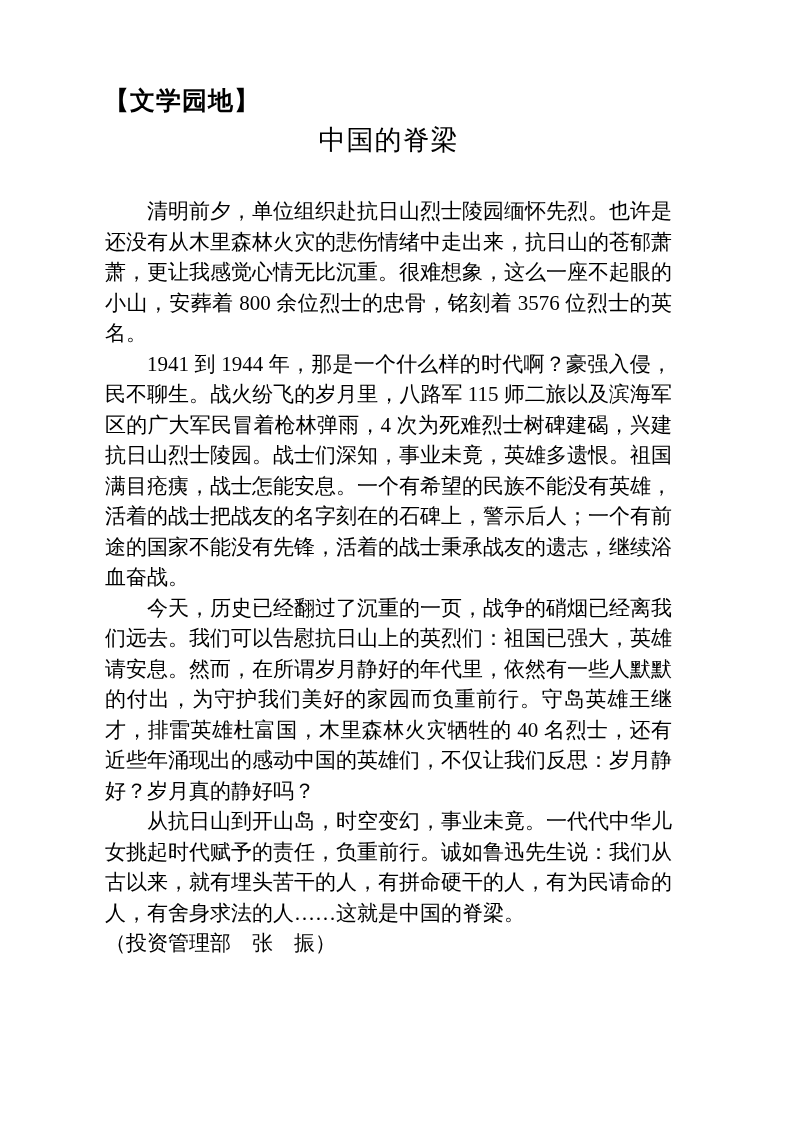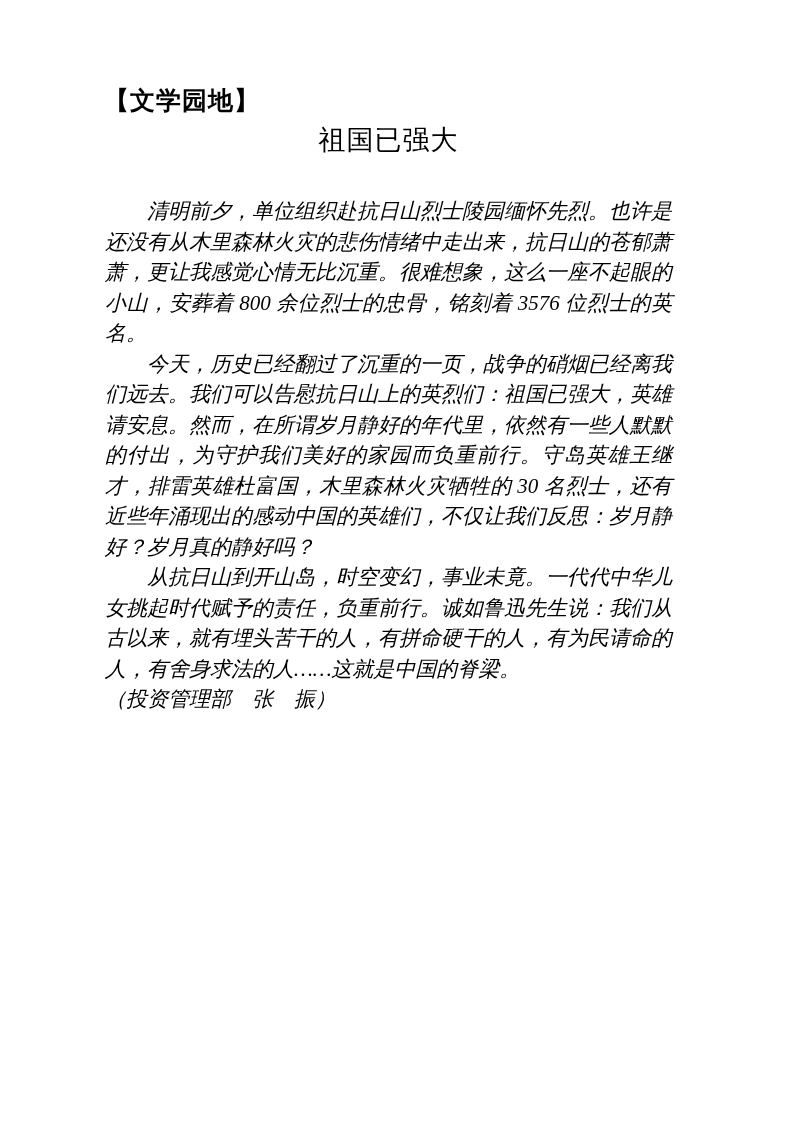--- a/index.html
+++ b/index.html
@@ -44,21 +44,20 @@
     top: 196px;
     width: 567px;
     font-size: 21px;
     line-height: 30.5px;
     text-align: justify;
     font-family: "Liberation Serif", "DejaVu Serif", serif;
   }
   .article-body p {
     margin: 0;
     text-indent: 2em;
-    font-style: italic;
   }
   .byline {
     text-indent: 0 !important;
     text-align: left;
     padding-right: 4px;
   }
   .page-number {
     position: absolute;
     left: 0;
     right: 0;
@@ -68,23 +67,24 @@
     font-family: "Liberation Serif", "DejaVu Serif", serif;
   }
 </style>
 </head>
 <body>
 
 <div class="page">
 
   <div class="section-header">【文学园地】</div>
 
-  <h1 class="article-title">祖国已强大</h1>
+  <h1 class="article-title">中国的脊梁</h1>
 
   <div class="article-body">
     <p>清明前夕，单位组织赴抗日山烈士陵园缅怀先烈。也许是还没有从木里森林火灾的悲伤情绪中走出来，抗日山的苍郁萧萧，更让我感觉心情无比沉重。很难想象，这么一座不起眼的小山，安葬着 800 余位烈士的忠骨，铭刻着 3576 位烈士的英名。</p>
-    <p>今天，历史已经翻过了沉重的一页，战争的硝烟已经离我们远去。我们可以告慰抗日山上的英烈们：祖国已强大，英雄请安息。然而，在所谓岁月静好的年代里，依然有一些人默默的付出，为守护我们美好的家园而负重前行。守岛英雄王继才，排雷英雄杜富国，木里森林火灾牺牲的 30 名烈士，还有近些年涌现出的感动中国的英雄们，不仅让我们反思：岁月静好？岁月真的静好吗？</p>
+    <p>1941 到 1944 年，那是一个什么样的时代啊？豪强入侵，民不聊生。战火纷飞的岁月里，八路军 115 师二旅以及滨海军区的广大军民冒着枪林弹雨，4 次为死难烈士树碑建碣，兴建抗日山烈士陵园。战士们深知，事业未竟，英雄多遗恨。祖国满目疮痍，战士怎能安息。一个有希望的民族不能没有英雄，活着的战士把战友的名字刻在的石碑上，警示后人；一个有前途的国家不能没有先锋，活着的战士秉承战友的遗志，继续浴血奋战。</p>
+    <p>今天，历史已经翻过了沉重的一页，战争的硝烟已经离我们远去。我们可以告慰抗日山上的英烈们：祖国已强大，英雄请安息。然而，在所谓岁月静好的年代里，依然有一些人默默的付出，为守护我们美好的家园而负重前行。守岛英雄王继才，排雷英雄杜富国，木里森林火灾牺牲的 40 名烈士，还有近些年涌现出的感动中国的英雄们，不仅让我们反思：岁月静好？岁月真的静好吗？</p>
     <p>从抗日山到开山岛，时空变幻，事业未竟。一代代中华儿女挑起时代赋予的责任，负重前行。诚如鲁迅先生说：我们从古以来，就有埋头苦干的人，有拼命硬干的人，有为民请命的人，有舍身求法的人……这就是中国的脊梁。</p>
     <p class="byline">（投资管理部　张　振）</p>
   </div>
 
 
 </div>
 
 </body></html>

